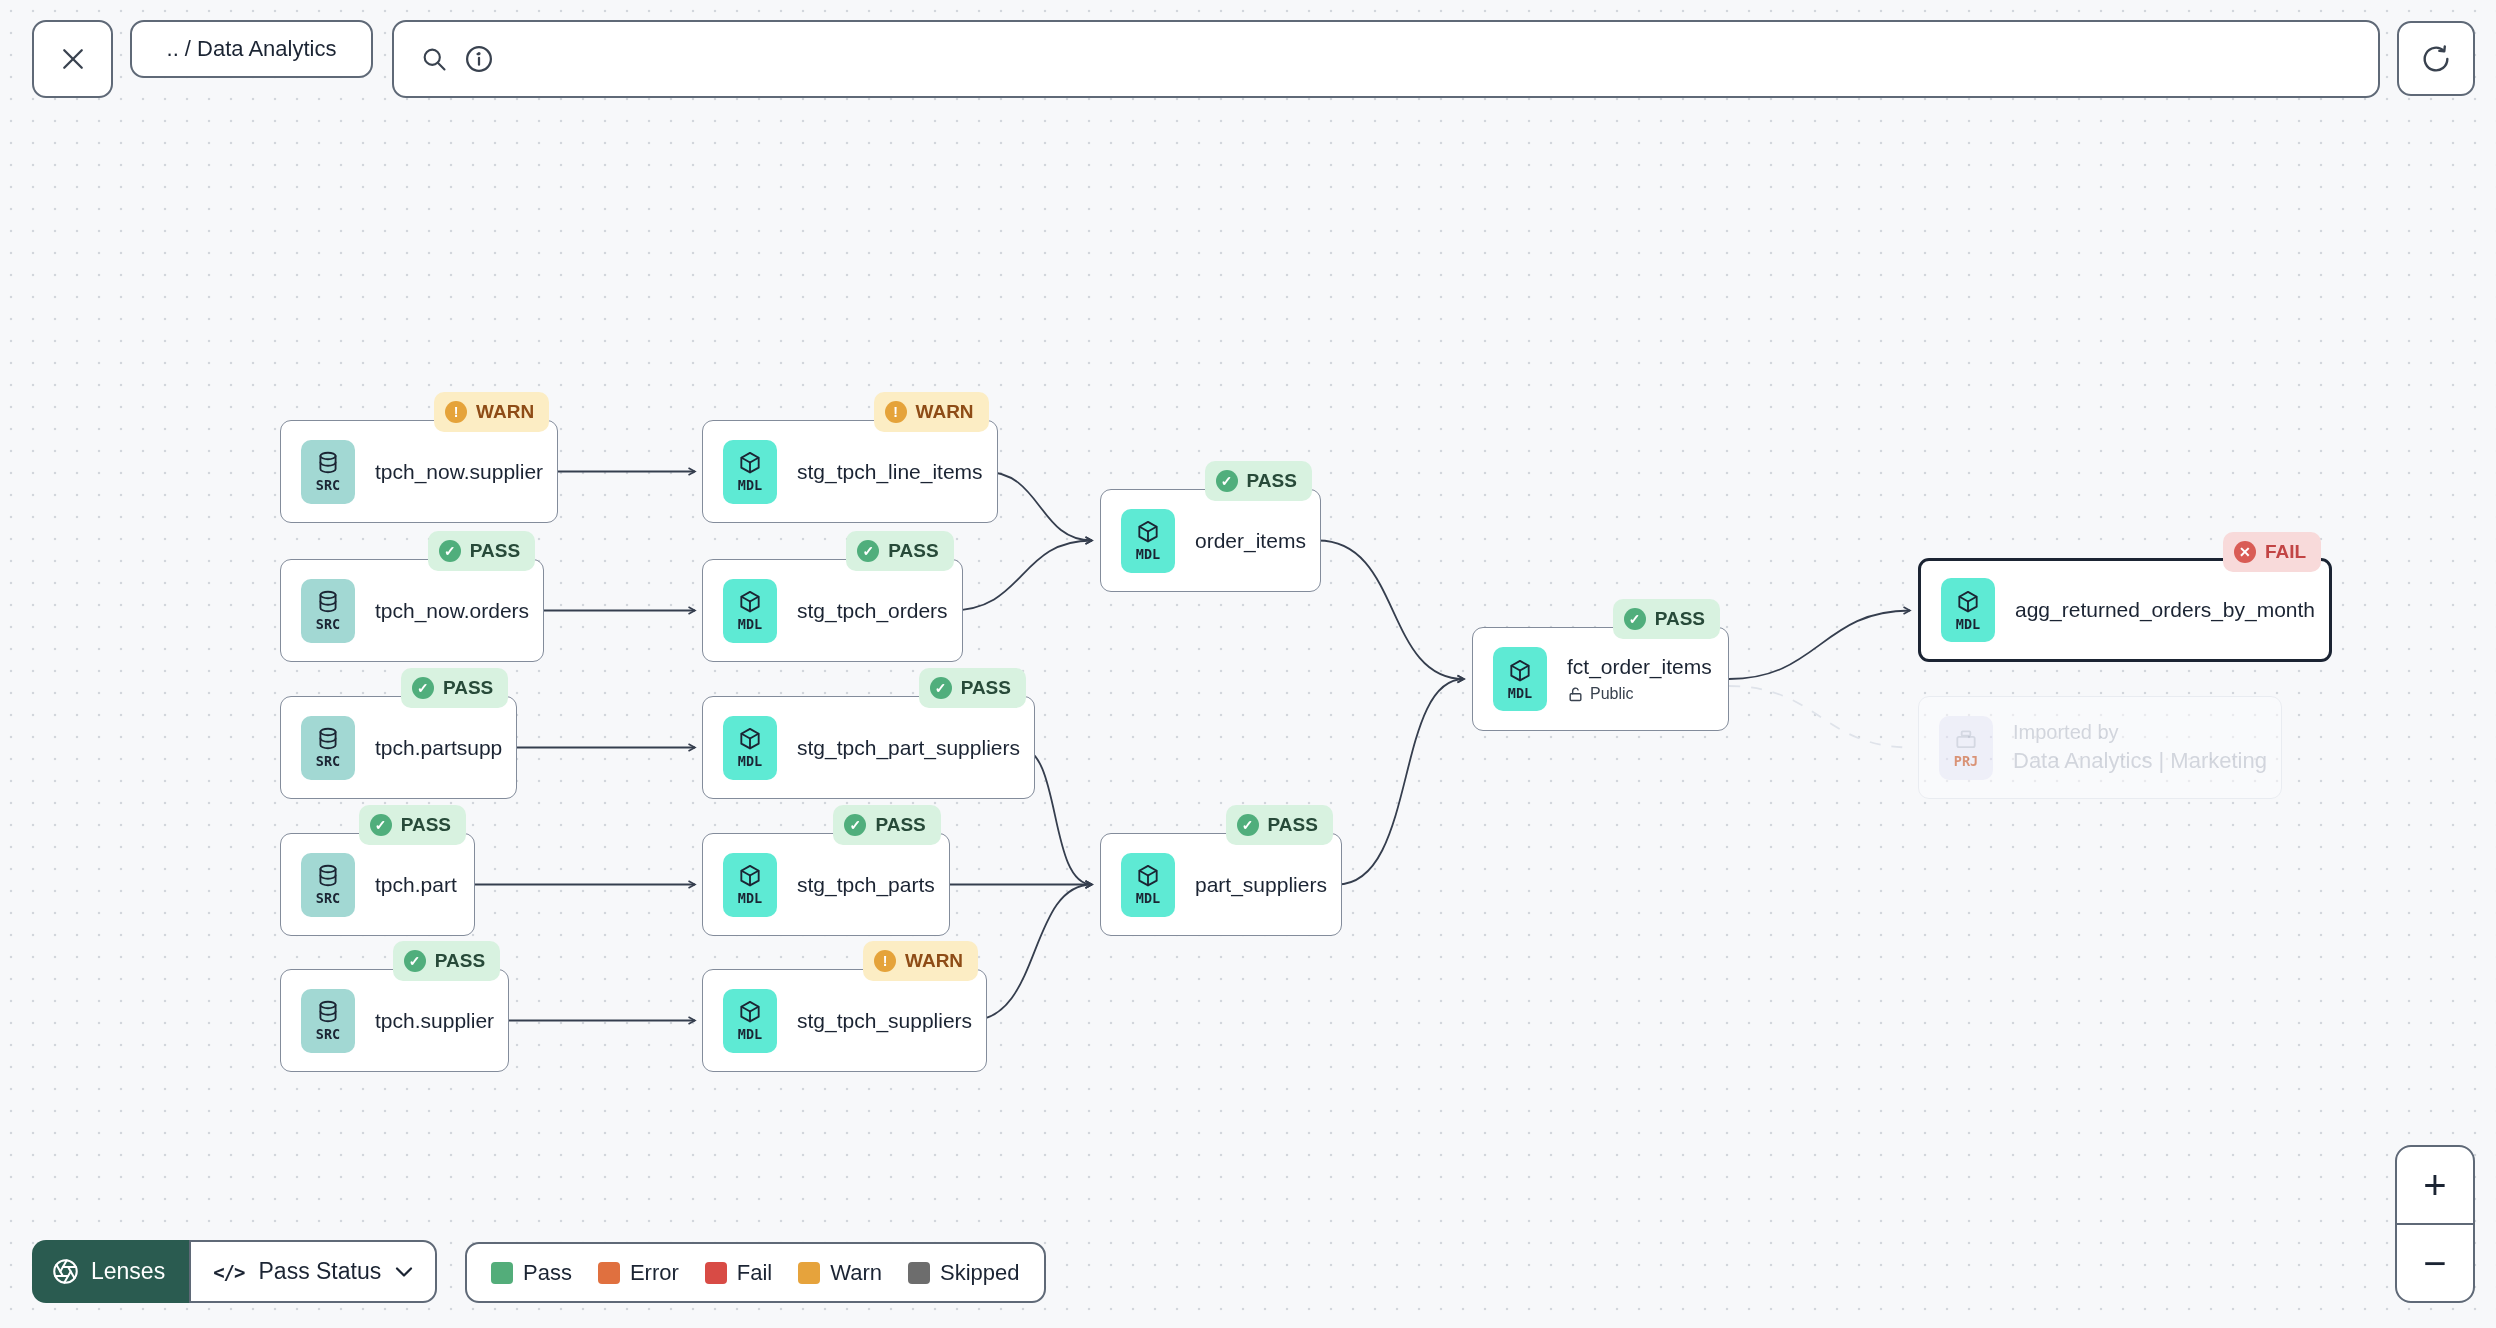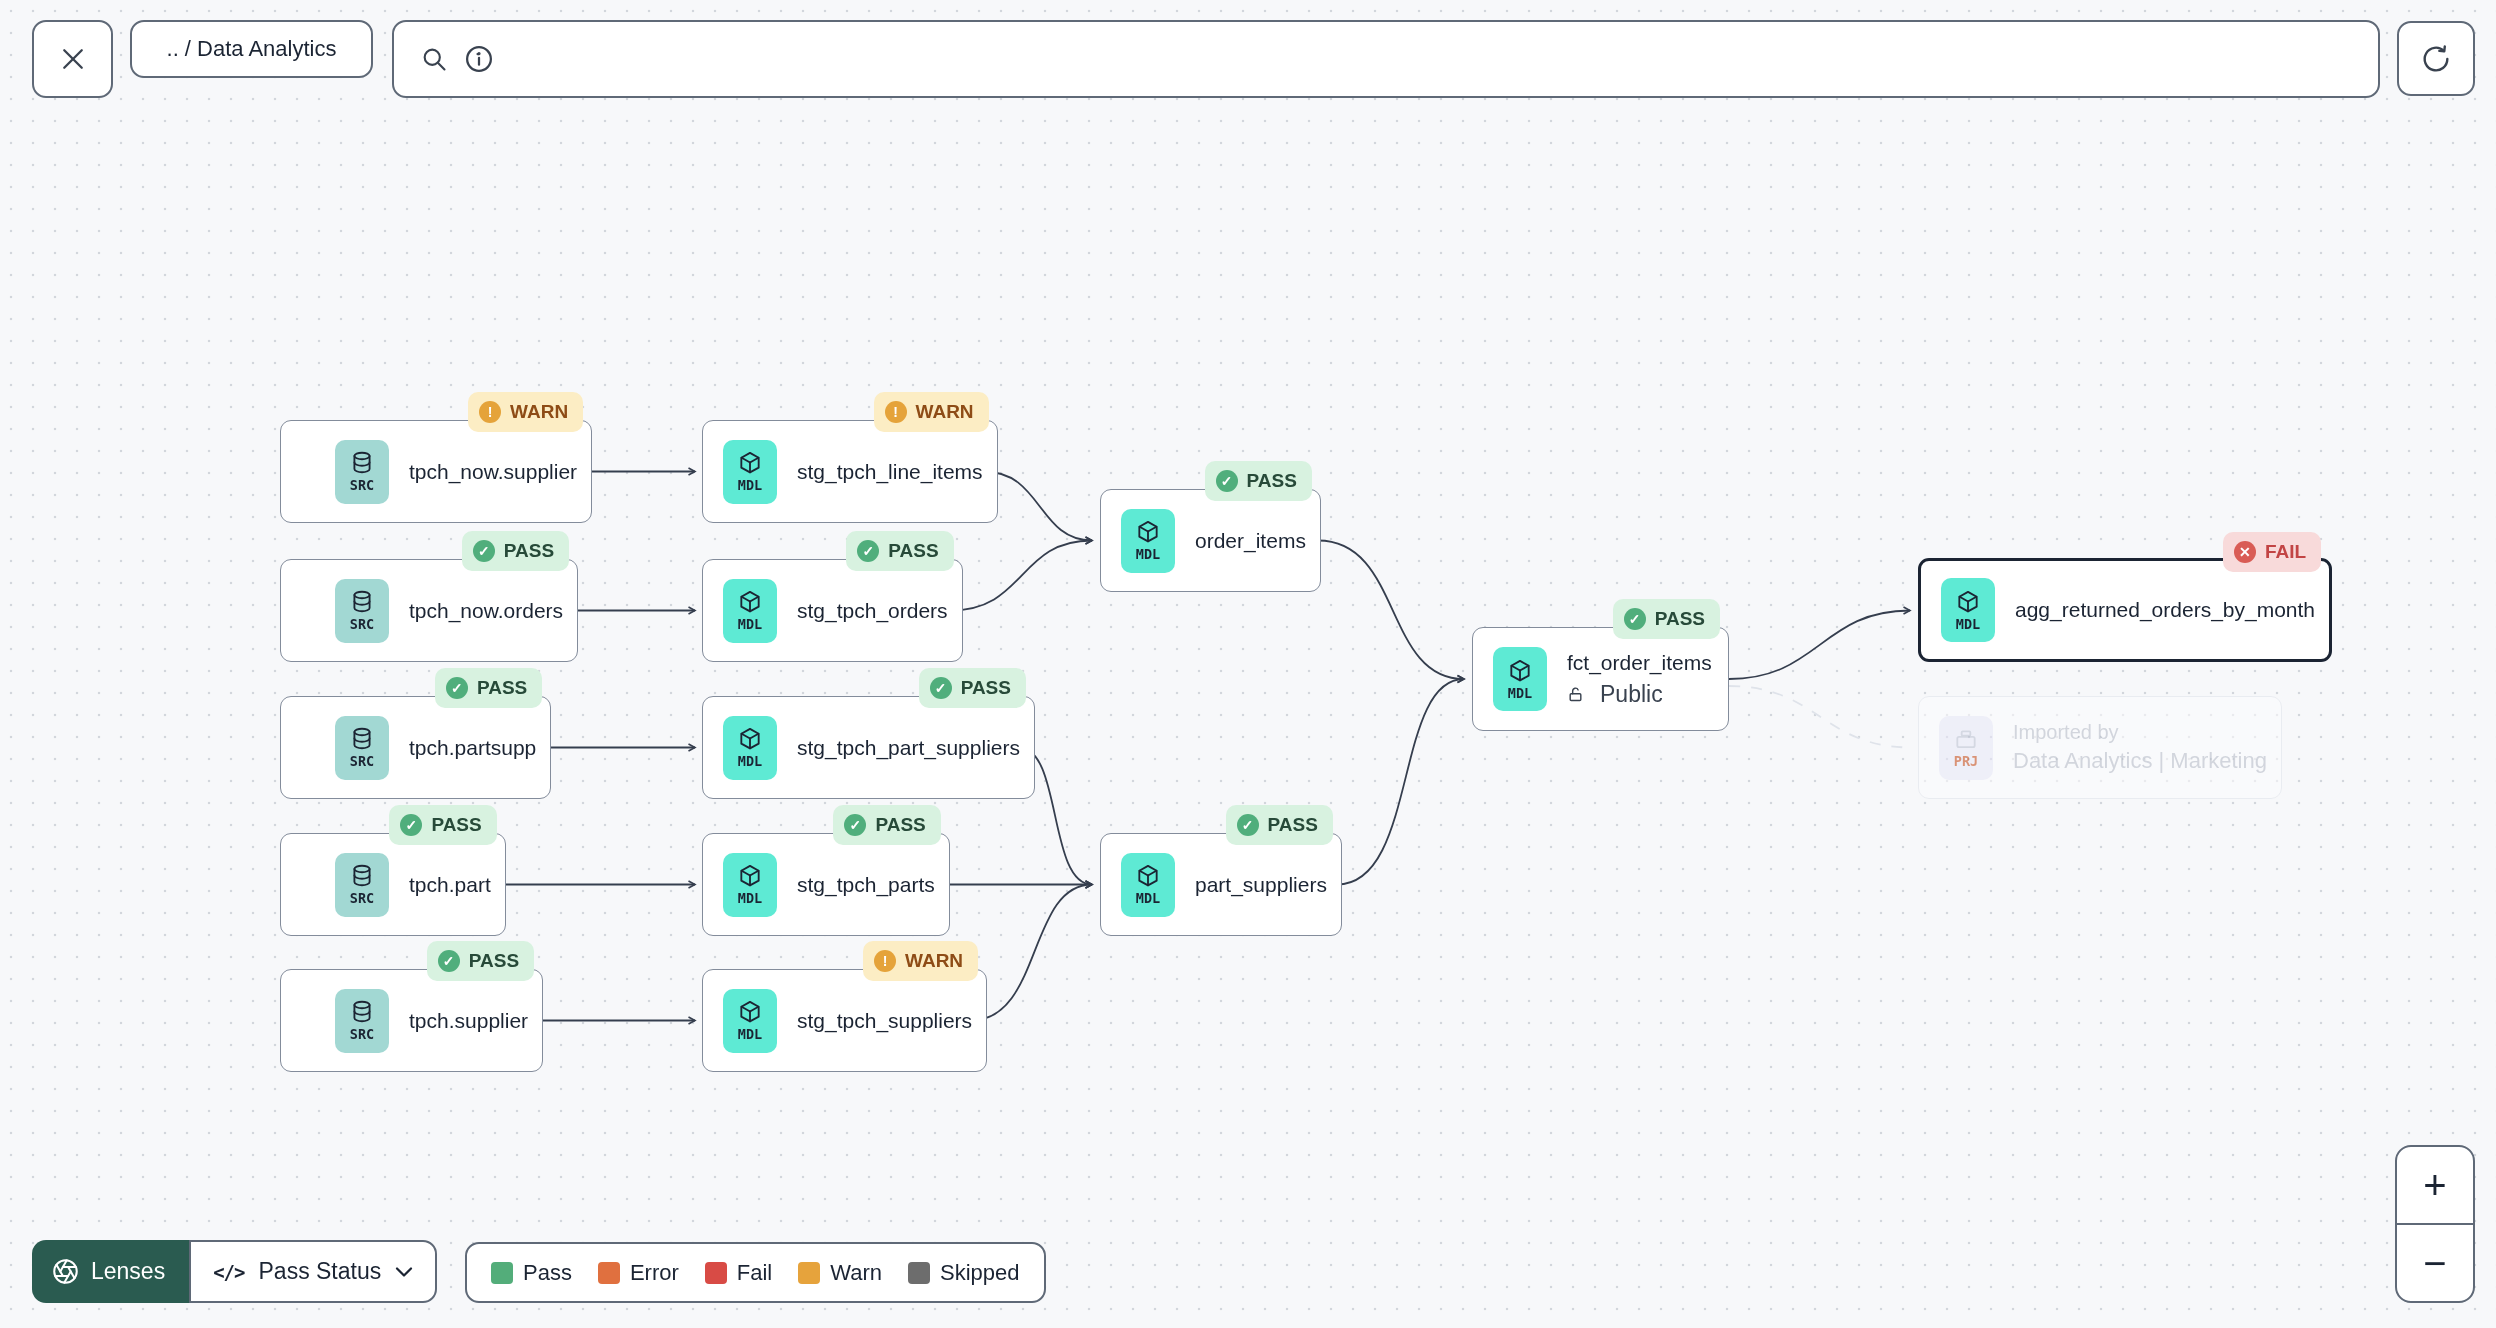--- a/index.html
+++ b/index.html
@@ -40,27 +40,27 @@
   .edge.ghost { stroke:#dfe3ea; stroke-dasharray:11 11; }
 
   .node {
     position:absolute; z-index:2; background:#ffffff;
     border:1.5px solid #838c9b; border-radius:11px;
     height:103px; display:flex; align-items:center;
     padding:0 14px 0 20px; gap:20px; cursor:pointer;
   }
   .node.selected { border:3.5px solid #1b2433; height:104px; }
   .node .label { font-size:21px; white-space:nowrap; }
-  .node .label2 { font-size:23px; color:#39424f; display:flex; align-items:center; gap:16px; margin-top:6px; white-space:nowrap; }
+  .node .label2 { font-size:16px; color:#39424f; display:flex; align-items:center; gap:6px; margin-top:6px; white-space:nowrap; }
 
   .typebox {
     width:54px; height:64px; border-radius:10px; flex:0 0 auto;
     display:flex; flex-direction:column; align-items:center; justify-content:center; gap:1px;
   }
-  .typebox.src { background:#a2d8d3;margin-left:34px; }
+  .typebox.src { background:#a2d8d3; }
   .typebox.mdl { background:#5eead4; }
   .typebox.prj { background:#e8e8f8; }
   .typebox svg { width:26px; height:26px; stroke:#1b2433; fill:none; stroke-width:1.7; stroke-linecap:round; stroke-linejoin:round; }
   .typebox .tlabel { font-family:"DejaVu Sans Mono", monospace; font-size:13.5px; font-weight:600; color:#1b2433; }
 
   .badge {
     position:absolute; top:-29px; right:8px; height:40px; border-radius:10px;
     display:flex; align-items:center; gap:9px; padding:0 15px 0 11px;
     font-size:19px; font-weight:600; z-index:3; white-space:nowrap;
   }

